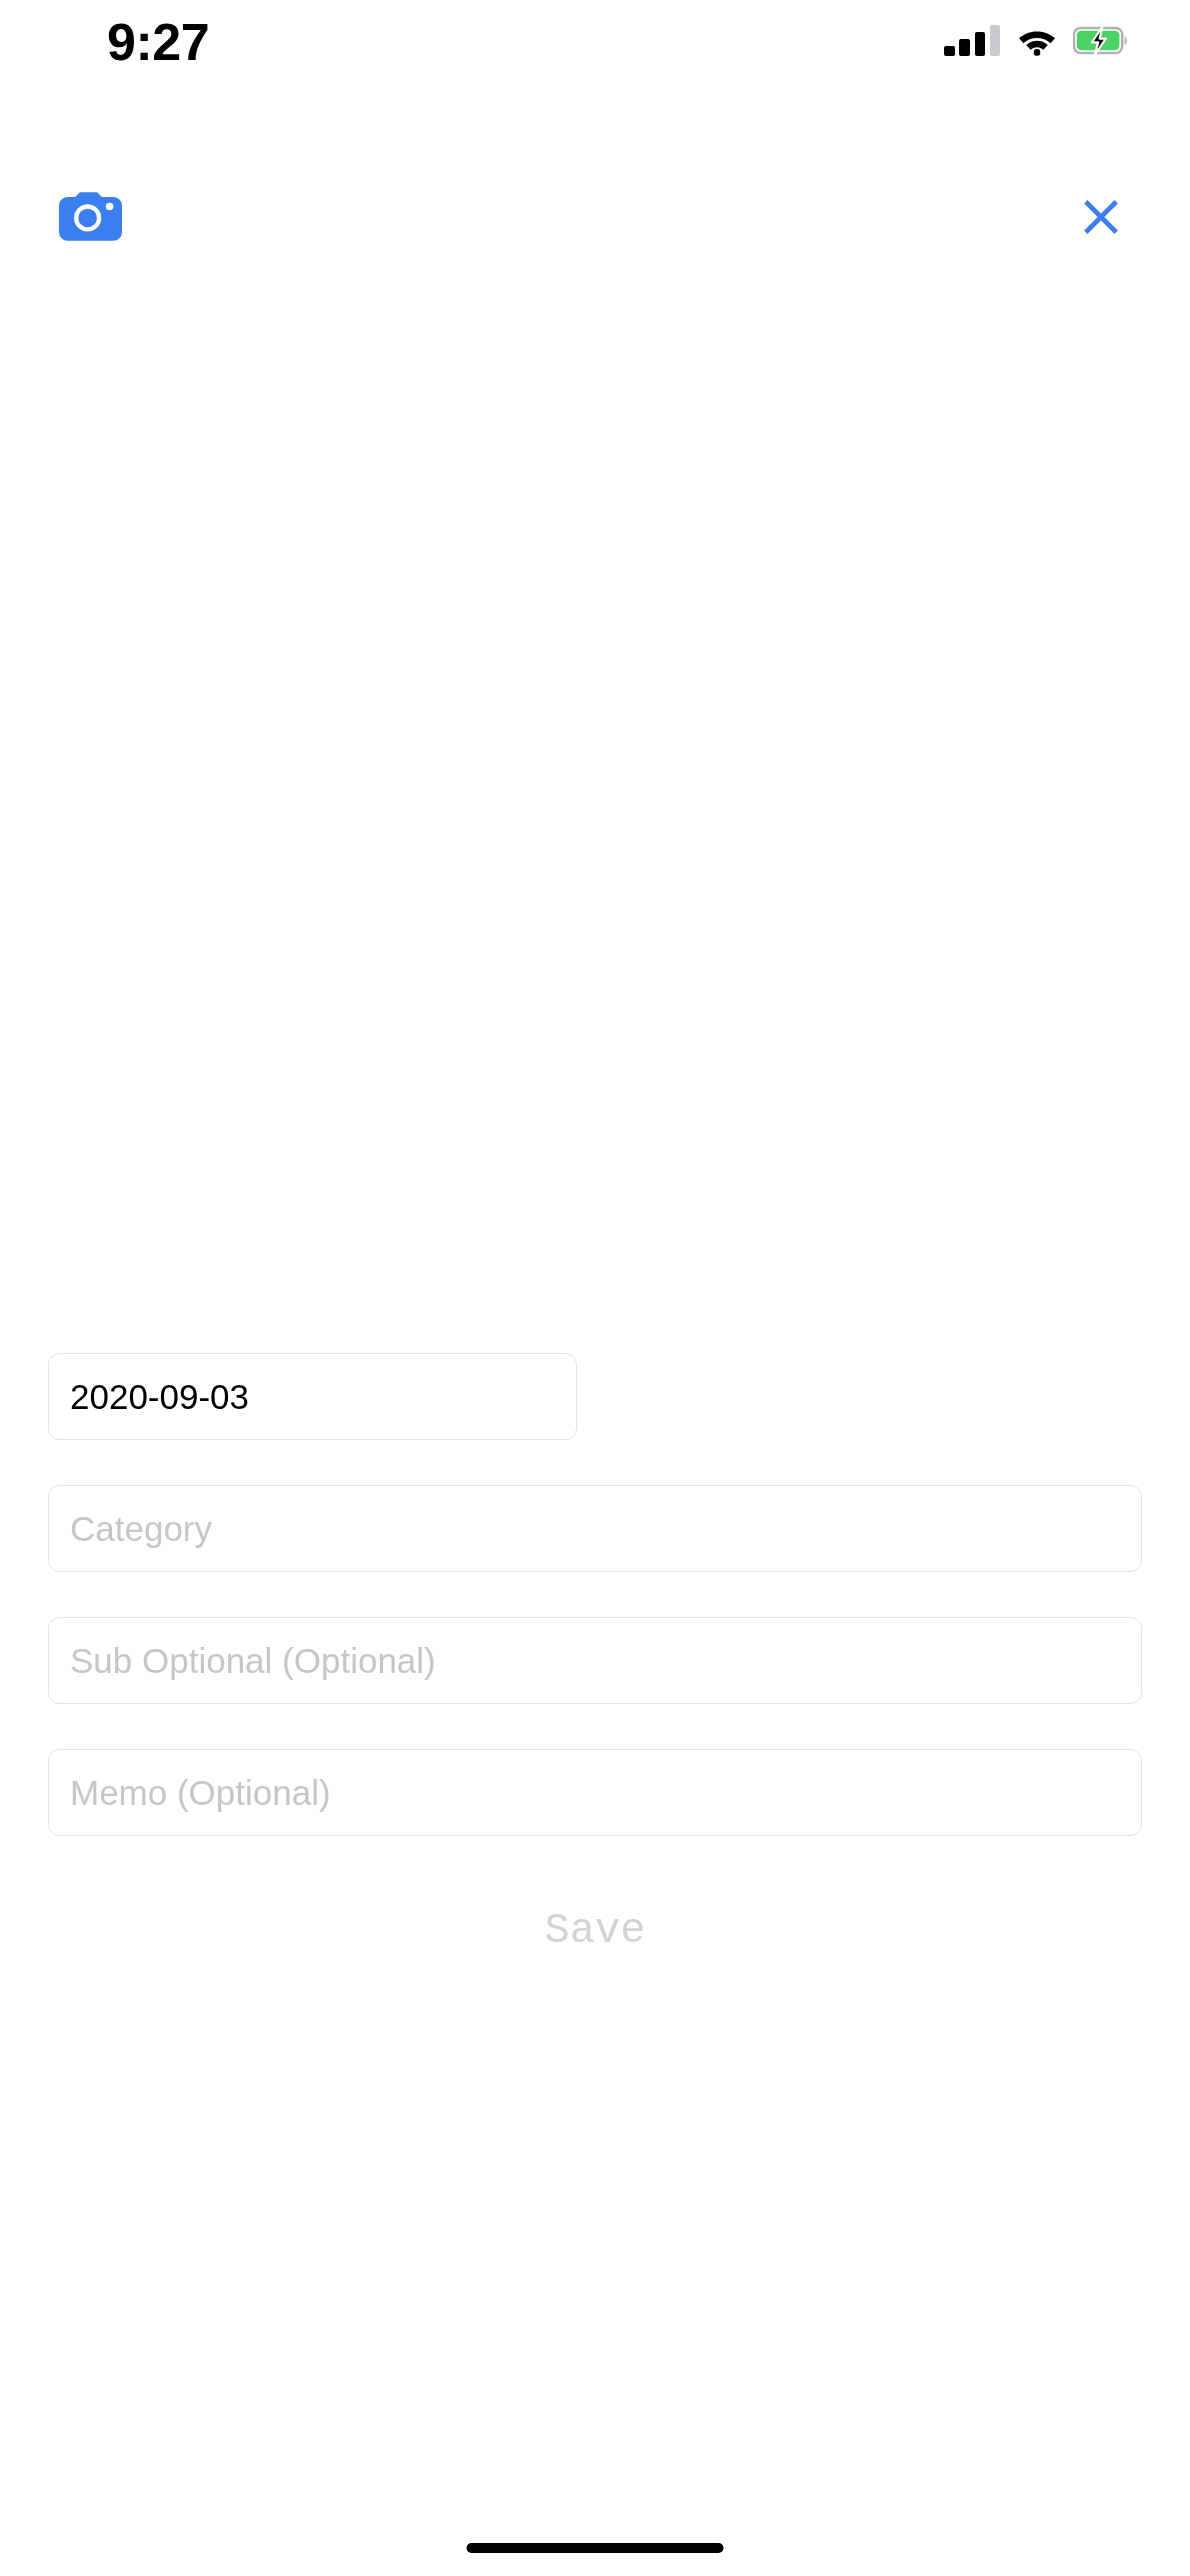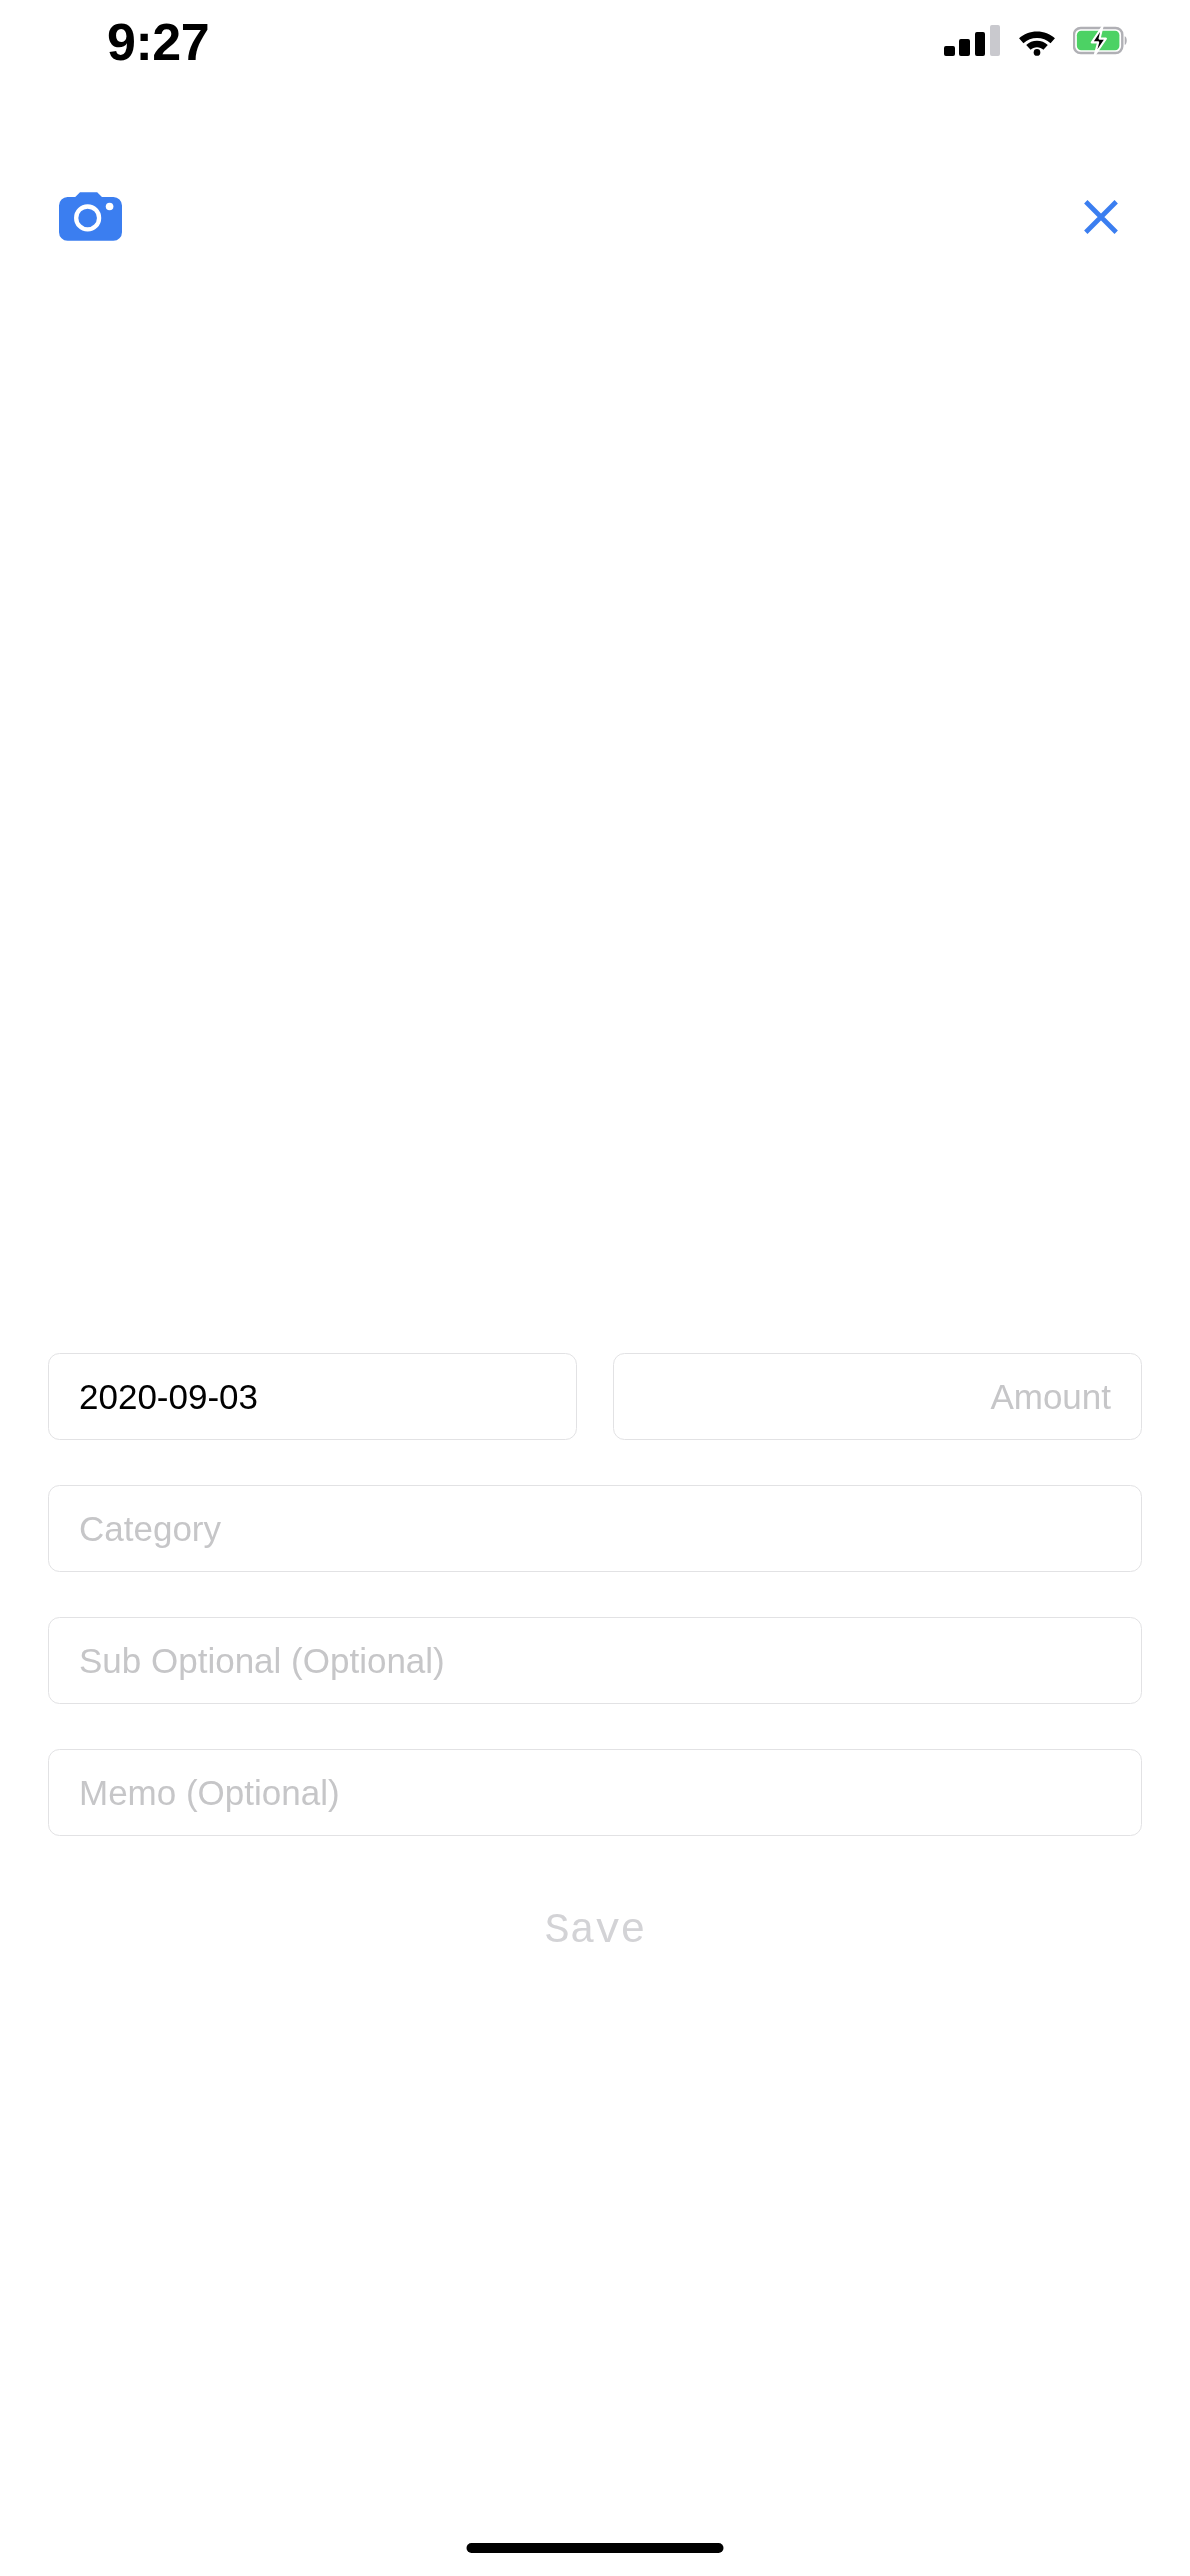--- a/index.html
+++ b/index.html
@@ -104,21 +104,21 @@
     margin-bottom: 45px;
   }
   .field {
     box-sizing: border-box;
     height: 87px;
     border: 1px solid #e2e2e4;
     border-radius: 11.5px;
     background: #ffffff;
     display: flex;
     align-items: center;
-    padding: 0 30px;
+    padding: 0 21px;
     font-size: 35px;
     color: #000000;
     width: 100%;
   }
   .field.date-field { width: 529px; flex: none; }
   .field.amount-field { width: 529px; flex: none; justify-content: flex-end; }
   .field-full { margin-bottom: 45px; }
   .placeholder { color: #c6c6c8; }
   .value-text { color: #000000; }
 
@@ -198,23 +198,20 @@
   </div>
 
 </div>
 
 <div class="form-area">
 
   <div class="field-row">
     <div class="field date-field">
       <span class="value-text">2020-09-03</span>
     </div>
-    <div class="field amount-field">
-      <span class="placeholder">Amount</span>
-    </div>
   </div>
 
   <div class="field field-full">
     <span class="placeholder">Category</span>
   </div>
 
   <div class="field field-full">
     <span class="placeholder">Sub Optional (Optional)</span>
   </div>
 

